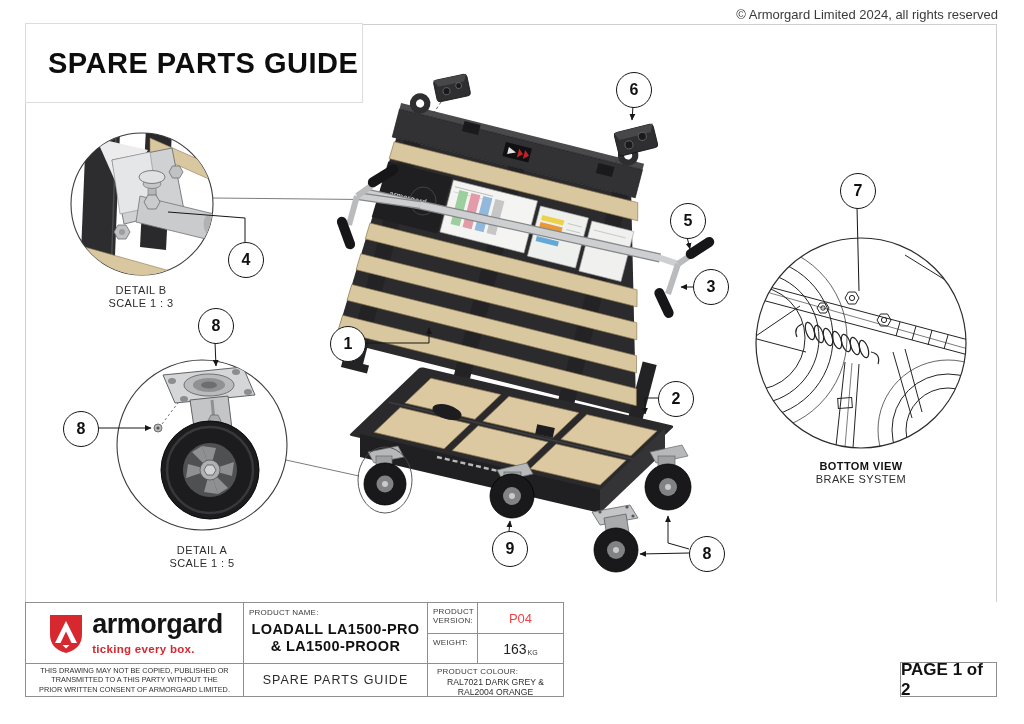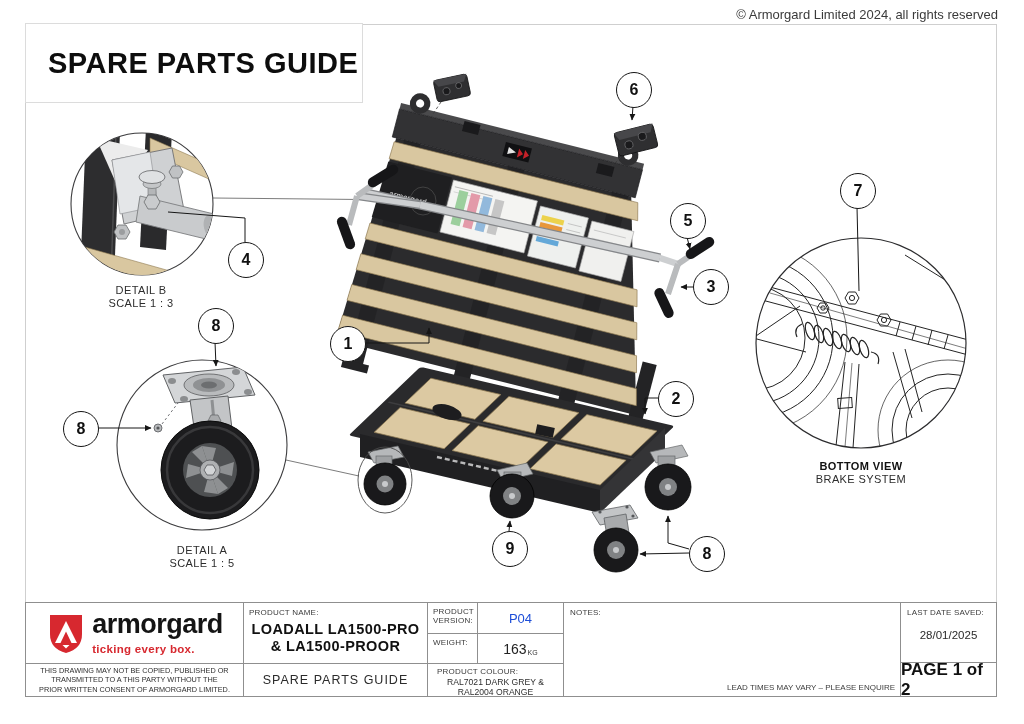--- a/index.html
+++ b/index.html
@@ -21,21 +21,21 @@
   .cell{position:absolute;border:1px solid #8f8f8f;box-sizing:border-box;background:#fff;}
   .lbl{font-size:8px;color:#3b3b3b;letter-spacing:0.2px;}
   .c-logo{left:0;top:0;width:219px;height:62px;display:flex;align-items:center;justify-content:center;}
   .c-disc{left:0;top:61px;width:219px;height:34px;display:flex;align-items:center;justify-content:center;
           text-align:center;font-size:7.3px;line-height:1.3;color:#2e2e2e;}
   .c-pname{left:218px;top:0;width:185px;height:62px;padding:4px 5px;box-sizing:border-box;}
   .pname-lines{text-align:center;font-weight:700;font-size:14.5px;letter-spacing:0.4px;line-height:17px;margin-top:4px;color:#111;}
   .c-doct{left:218px;top:61px;width:185px;height:34px;display:flex;align-items:center;justify-content:center;
           font-size:12.5px;letter-spacing:1px;color:#2b2b2b;}
   .c-vlbl{left:402px;top:0;width:51px;height:32px;}
-  .c-vval{left:452px;top:0;width:87px;height:32px;display:flex;align-items:center;justify-content:center;font-size:13px;color:#1d4ed8;}
+  .c-vval{left:452px;top:0;width:87px;height:32px;display:flex;align-items:center;justify-content:center;font-size:13px;color:#ef4444;}
   .c-wlbl{left:402px;top:31px;width:51px;height:31px;}
   .c-wval{left:452px;top:31px;width:87px;height:31px;display:flex;align-items:center;justify-content:center;font-size:14px;color:#222;}
   .c-vlbl .lbl,.c-wlbl .lbl{display:block;padding:4px 0 0 5px;}
   .unit{font-size:7px;align-self:flex-end;margin:0 0 7px 1px;color:#333;}
   .c-col{left:402px;top:61px;width:137px;height:34px;padding:2px 9px;box-sizing:border-box;}
   .col-lines{text-align:center;font-size:8.6px;line-height:10px;color:#2f2f2f;margin-top:1px;}
   .c-notes{left:538px;top:0;width:338px;height:95px;padding:4px 6px;box-sizing:border-box;}
   .leadtimes{position:absolute;right:5px;bottom:4px;font-size:8px;color:#3d3d3d;}
   .c-date{left:875px;top:0;width:97px;height:61px;padding:4px 6px;box-sizing:border-box;}
   .dateval{text-align:center;margin-top:12px;font-size:11.5px;color:#2a2a2a;}
@@ -468,26 +468,18 @@
       <span>163</span>
         <span class="unit">KG</span>
     </div>
     <div class="cell c-col">
       <span class="lbl">PRODUCT COLOUR:</span>
       <div class="col-lines">
         <div>RAL7021  DARK GREY &amp;</div>
         <div>RAL2004  ORANGE</div>
       </div>
     </div>
-    <div class="cell c-notes">
-      <span class="lbl">NOTES:</span>
-      <div class="leadtimes">LEAD TIMES MAY VARY – PLEASE ENQUIRE</div>
-    </div>
-    <div class="cell c-date">
-      <span class="lbl">LAST DATE SAVED:</span>
-      <div class="dateval">28/01/2025</div>
-    </div>
     <div class="cell c-page">
       <span>PAGE 1 of 2</span>
     </div>
   </div>
 
 </div>
 
 </body></html>

